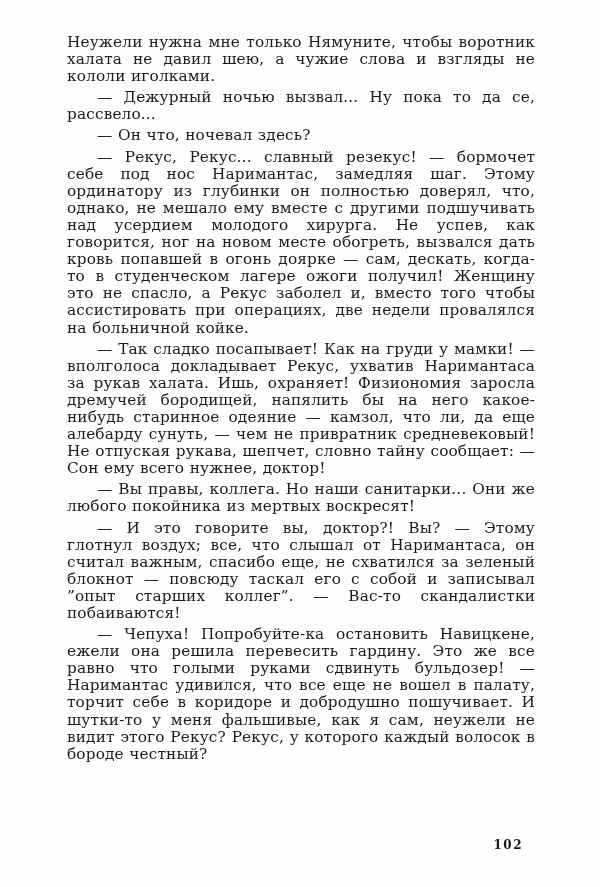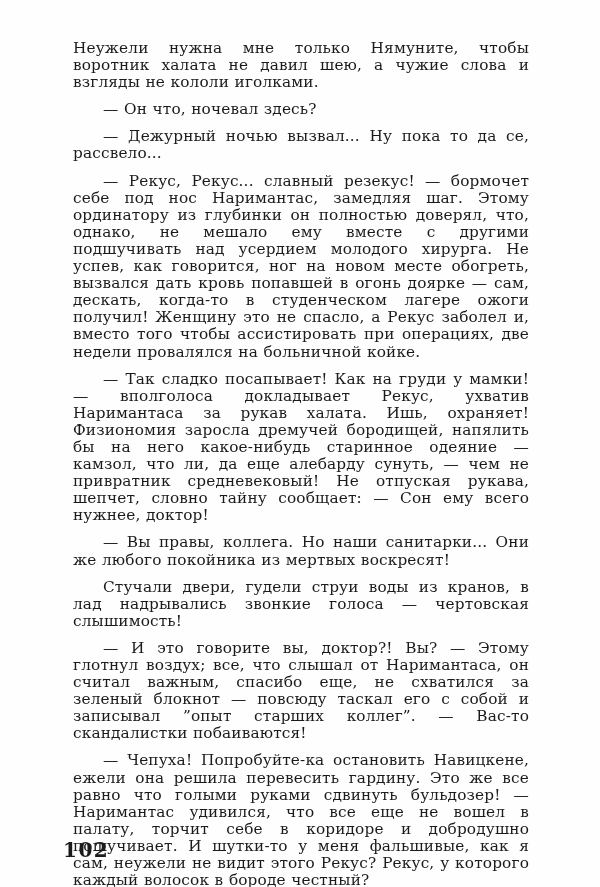--- a/index.html
+++ b/index.html
@@ -26,50 +26,49 @@
     top: 30px;
     width: 476px;
     font-size: 15.3px;
     line-height: 17.1px;
     text-align: justify;
     text-align-last: left;
     letter-spacing: 0.15px;
     word-spacing: 0.5px;
   }
   .para {
-    margin: 10px;
+    margin: 4px;
     text-indent: 30px;
   }
   .para.no-indent {
     text-indent: 0;
   }
   .page-number {
     position: absolute;
     top: 838px;
     left: 63px;
     width: 460px;
-    text-align: left;
-    font-size: 20px;
+    text-align: right;
+    font-size: 12px;
     letter-spacing: 1.5px;
     font-weight: 600;
     color: #1b1b1b;
   }
 </style>
 </head>
 <body>
 
 <div class="book-page">
 
   <div class="text-block">
     <p class="para no-indent">Неужели нужна мне только Нямуните, чтобы воротник халата не давил шею, а чужие слова и взгляды не кололи иголками.</p>
+    <p class="para">— Дежурный ночью вызвал... Ну пока то да се, рассвело...</p>
     <p class="para">— Он что, ночевал здесь?</p>
-    <p class="para">— Дежурный ночью вызвал... Ну пока то да се, рассвело...</p>
     <p class="para">— Рекус, Рекус... славный резекус! — бормочет себе под нос Наримантас, замедляя шаг. Этому ординатору из глубинки он полностью доверял, что, однако, не мешало ему вместе с другими подшучивать над усердием молодого хирурга. Не успев, как говорится, ног на новом месте обогреть, вызвался дать кровь попавшей в огонь доярке — сам, дескать, когда-то в студенческом лагере ожоги получил! Женщину это не спасло, а Рекус заболел и, вместо того чтобы ассистировать при операциях, две недели провалялся на больничной койке.</p>
     <p class="para">— Так сладко посапывает! Как на груди у мамки! — вполголоса докладывает Рекус, ухватив Наримантаса за рукав халата. Ишь, охраняет! Физиономия заросла дремучей бородищей, напялить бы на него какое-нибудь старинное одеяние — камзол, что ли, да еще алебарду сунуть, — чем не привратник средневековый! Не отпуская рукава, шепчет, словно тайну сообщает: — Сон ему всего нужнее, доктор!</p>
     <p class="para">— Вы правы, коллега. Но наши санитарки... Они же любого покойника из мертвых воскресят!</p>
-    <p class="para">Стучали двери, гудели струи воды из кранов, в лад надрывались звонкие голоса — чертовская слышимость!</p>
     <p class="para">— И это говорите вы, доктор?! Вы? — Этому глотнул воздух; все, что слышал от Наримантаса, он считал важным, спасибо еще, не схватился за зеленый блокнот — повсюду таскал его с собой и записывал ”опыт старших коллег”. — Вас-то скандалистки побаиваются!</p>
     <p class="para">— Чепуха! Попробуйте-ка остановить Навицкене, ежели она решила перевесить гардину. Это же все равно что голыми руками сдвинуть бульдозер! — Наримантас удивился, что все еще не вошел в палату, торчит себе в коридоре и добродушно пошучивает. И шутки-то у меня фальшивые, как я сам, неужели не видит этого Рекус? Рекус, у которого каждый волосок в бороде честный?</p>
   </div>
 
   <div class="page-number">102</div>
 
 </div>
 
 </body></html>

